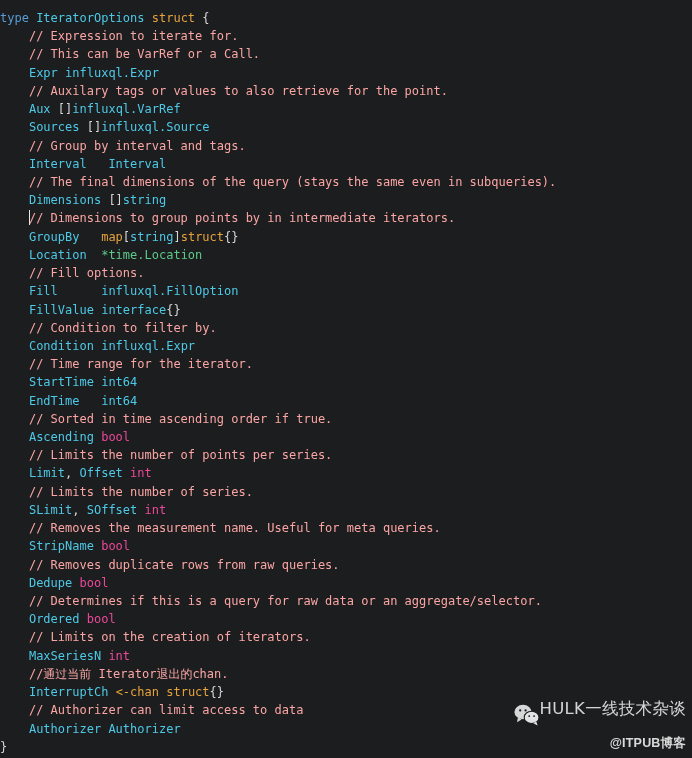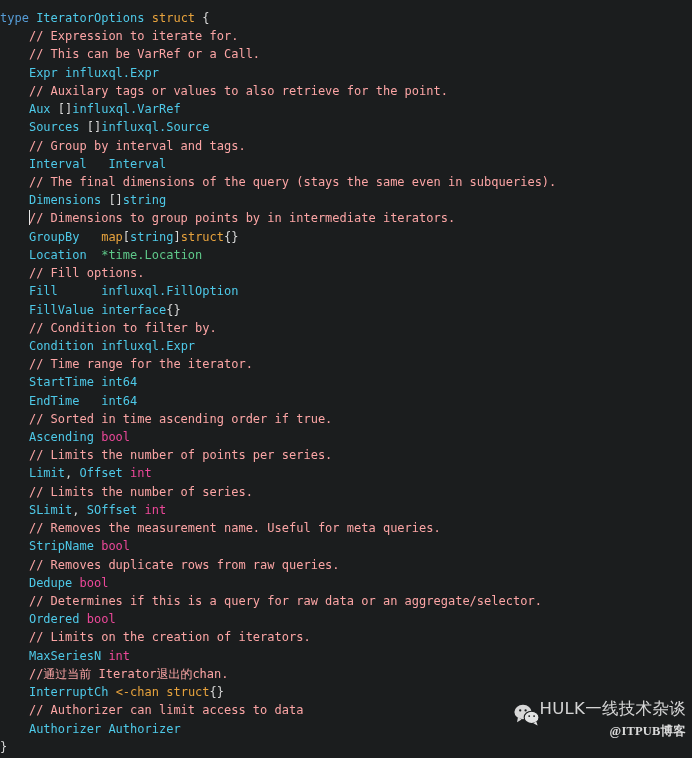--- a/index.html
+++ b/index.html
@@ -58,21 +58,21 @@
     height: 15px;
     background: #e8e8e8;
     vertical-align: -3px;
     margin-right: -1px;
   }
 
   
   #watermark {
     position: absolute;
     right: 6px;
-    bottom: 20px;
+    bottom: 8px;
     display: flex;
     align-items: flex-start;
     opacity: 0.93;
     pointer-events: none;
   }
   #watermark .wm-icon {
     margin-top: 4px;
     flex: 0 0 auto;
   }
   #watermark .wm-text {
@@ -81,26 +81,26 @@
     align-items: flex-end;
     line-height: 1.12;
   }
   #watermark .wm-main {
     font-family: "DejaVu Sans", "Liberation Sans", sans-serif;
     font-size: 16.5px;
     color: #e2e2e2;
     letter-spacing: 0.3px;
   }
   #watermark .wm-sub {
-    font-family: Liberation Serif, serif;
+    font-family: Liberation Sans, sans-serif;
     font-size: 12.5px;
     font-weight: bold;
     color: #e8e8e8;
     letter-spacing: 0.2px;
-    margin-top: 6px;
+    margin-top: 18px;
   }
 </style>
 </head>
 <body>
 
 <div id="editor">
   <div id="code"><div class="line"><span class="t-plain"></span><span class="t-keyword">type</span><span class="t-plain"> </span><span class="t-ident">IteratorOptions</span><span class="t-plain"> </span><span class="t-type">struct</span><span class="t-plain"> </span><span class="t-punct">{</span></div><div class="line"><span class="t-plain">    </span><span class="t-comment">// Expression to iterate for.</span></div><div class="line"><span class="t-plain">    </span><span class="t-comment">// This can be VarRef or a Call.</span></div><div class="line"><span class="t-plain">    </span><span class="t-ident">Expr</span><span class="t-plain"> </span><span class="t-ident">influxql.Expr</span></div><div class="line"><span class="t-plain">    </span><span class="t-comment">// Auxilary tags or values to also retrieve for the point.</span></div><div class="line"><span class="t-plain">    </span><span class="t-ident">Aux</span><span class="t-plain"> </span><span class="t-punct">[]</span><span class="t-ident">influxql.VarRef</span></div><div class="line"><span class="t-plain">    </span><span class="t-ident">Sources</span><span class="t-plain"> </span><span class="t-punct">[]</span><span class="t-ident">influxql.Source</span></div><div class="line"><span class="t-plain">    </span><span class="t-comment">// Group by interval and tags.</span></div><div class="line"><span class="t-plain">    </span><span class="t-ident">Interval</span><span class="t-plain">   </span><span class="t-ident">Interval</span></div><div class="line"><span class="t-plain">    </span><span class="t-comment">// The final dimensions of the query (stays the same even in subqueries).</span></div><div class="line"><span class="t-plain">    </span><span class="t-ident">Dimensions</span><span class="t-plain"> </span><span class="t-punct">[]</span><span class="t-ident">string</span></div><div class="line"><span class="t-plain">    </span><span class="caret"></span><span class="t-comment">// Dimensions to group points by in intermediate iterators.</span></div><div class="line"><span class="t-plain">    </span><span class="t-ident">GroupBy</span><span class="t-plain">   </span><span class="t-type">map</span><span class="t-punct">[</span><span class="t-ident">string</span><span class="t-punct">]</span><span class="t-type">struct</span><span class="t-punct">{}</span></div><div class="line"><span class="t-plain">    </span><span class="t-ident">Location</span><span class="t-plain">  </span><span class="t-green">*time.Location</span></div><div class="line"><span class="t-plain">    </span><span class="t-comment">// Fill options.</span></div><div class="line"><span class="t-plain">    </span><span class="t-ident">Fill</span><span class="t-plain">      </span><span class="t-ident">influxql.FillOption</span></div><div class="line"><span class="t-plain">    </span><span class="t-ident">FillValue</span><span class="t-plain"> </span><span class="t-ident">interface</span><span class="t-punct">{}</span></div><div class="line"><span class="t-plain">    </span><span class="t-comment">// Condition to filter by.</span></div><div class="line"><span class="t-plain">    </span><span class="t-ident">Condition</span><span class="t-plain"> </span><span class="t-ident">influxql.Expr</span></div><div class="line"><span class="t-plain">    </span><span class="t-comment">// Time range for the iterator.</span></div><div class="line"><span class="t-plain">    </span><span class="t-ident">StartTime</span><span class="t-plain"> </span><span class="t-ident">int64</span></div><div class="line"><span class="t-plain">    </span><span class="t-ident">EndTime</span><span class="t-plain">   </span><span class="t-ident">int64</span></div><div class="line"><span class="t-plain">    </span><span class="t-comment">// Sorted in time ascending order if true.</span></div><div class="line"><span class="t-plain">    </span><span class="t-ident">Ascending</span><span class="t-plain"> </span><span class="t-builtin">bool</span></div><div class="line"><span class="t-plain">    </span><span class="t-comment">// Limits the number of points per series.</span></div><div class="line"><span class="t-plain">    </span><span class="t-ident">Limit</span><span class="t-punct">, </span><span class="t-ident">Offset</span><span class="t-plain"> </span><span class="t-builtin">int</span></div><div class="line"><span class="t-plain">    </span><span class="t-comment">// Limits the number of series.</span></div><div class="line"><span class="t-plain">    </span><span class="t-ident">SLimit</span><span class="t-punct">, </span><span class="t-ident">SOffset</span><span class="t-plain"> </span><span class="t-builtin">int</span></div><div class="line"><span class="t-plain">    </span><span class="t-comment">// Removes the measurement name. Useful for meta queries.</span></div><div class="line"><span class="t-plain">    </span><span class="t-ident">StripName</span><span class="t-plain"> </span><span class="t-builtin">bool</span></div><div class="line"><span class="t-plain">    </span><span class="t-comment">// Removes duplicate rows from raw queries.</span></div><div class="line"><span class="t-plain">    </span><span class="t-ident">Dedupe</span><span class="t-plain"> </span><span class="t-builtin">bool</span></div><div class="line"><span class="t-plain">    </span><span class="t-comment">// Determines if this is a query for raw data or an aggregate/selector.</span></div><div class="line"><span class="t-plain">    </span><span class="t-ident">Ordered</span><span class="t-plain"> </span><span class="t-builtin">bool</span></div><div class="line"><span class="t-plain">    </span><span class="t-comment">// Limits on the creation of iterators.</span></div><div class="line"><span class="t-plain">    </span><span class="t-ident">MaxSeriesN</span><span class="t-plain"> </span><span class="t-builtin">int</span></div><div class="line"><span class="t-plain">    </span><span class="t-comment">//通过当前 Iterator退出的chan.</span></div><div class="line"><span class="t-plain">    </span><span class="t-ident">InterruptCh</span><span class="t-plain"> </span><span class="t-type">&lt;-chan</span><span class="t-plain"> </span><span class="t-type">struct</span><span class="t-punct">{}</span></div><div class="line"><span class="t-plain">    </span><span class="t-comment">// Authorizer can limit access to data</span></div><div class="line"><span class="t-plain">    </span><span class="t-ident">Authorizer</span><span class="t-plain"> </span><span class="t-ident">Authorizer</span></div><div class="line"><span class="t-plain"></span><span class="t-punct">}</span></div></div>
 
   <div id="watermark">
     <span class="wm-icon">

